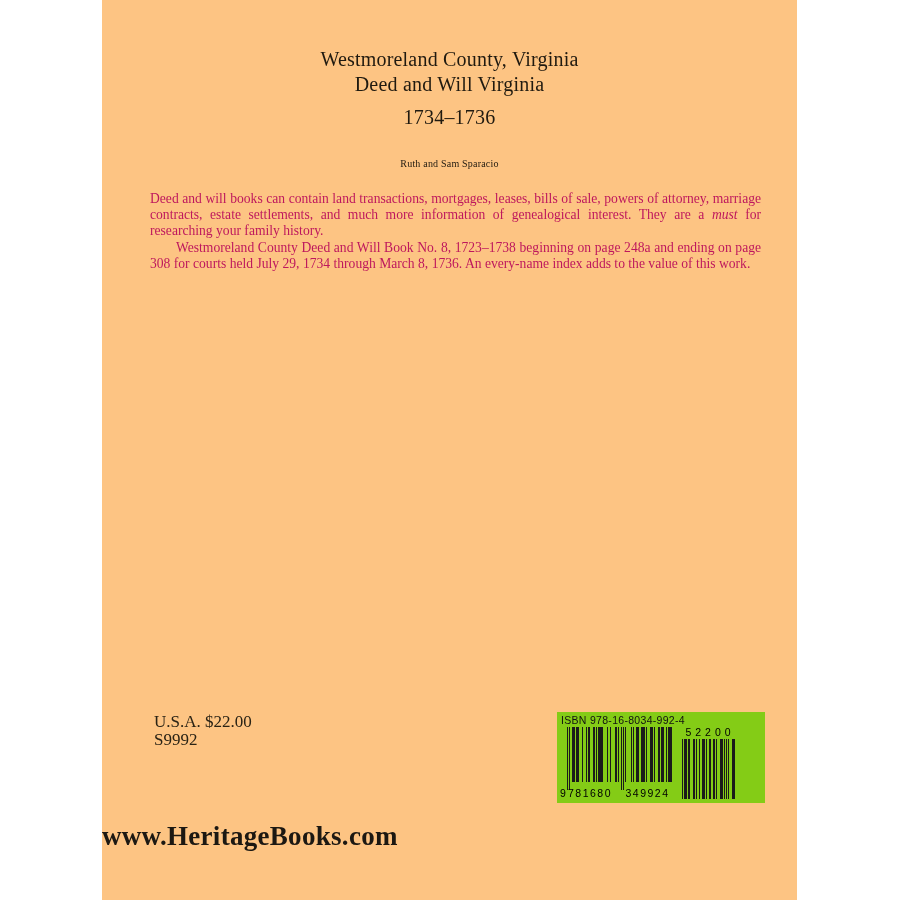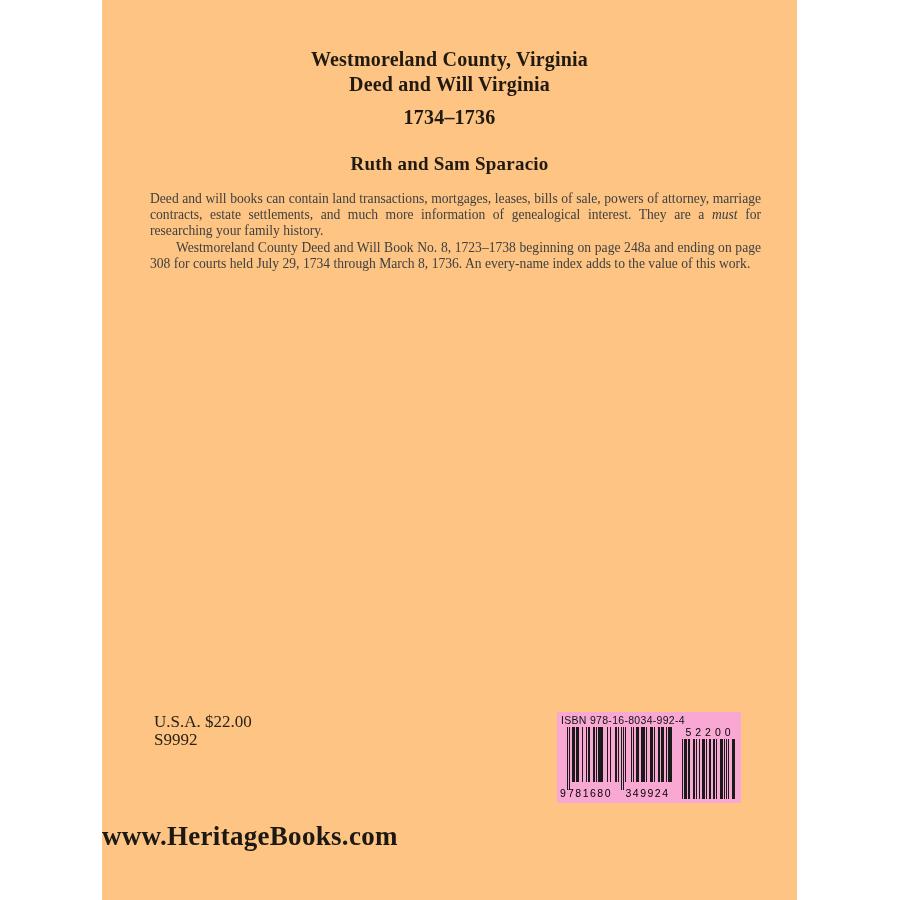--- a/index.html
+++ b/index.html
@@ -24,56 +24,56 @@
     width: 695px;
     height: 900px;
     background: #fdc483;
     color: #241d12;
   }
   .title-line1, .title-line2, .years, .authors {
     position: absolute;
     left: 0;
     width: 100%;
     text-align: center;
-    font-weight: bold;
+    font-weight: normal;
     color: #201a10;
     letter-spacing: 0.2px;
   }
   .title-line1 { top: 48px;  font-size: 20px; line-height: 22px; }
   .title-line2 { top: 73px;  font-size: 20px; line-height: 22px; }
   .years       { top: 106px; font-size: 20px; line-height: 22px; }
-  .authors     { top: 155px; font-size: 19px; line-height: 18px; }
+  .authors     { top: 155px; font-size: 10px; line-height: 18px; }
   .description {
     position: absolute;
     top: 191px;
     left: 48px;
     right: 36px;
     font-size: 13.6px;
     line-height: 16.2px;
     text-align: justify;
-    color: #404040;
+    color: #be185d;
   }
   .description p { margin: 0; }
   .description p.indent { text-indent: 26px; }
   .description em { font-style: italic; }
   .price-block {
     position: absolute;
     left: 52px;
     top: 713px;
     font-size: 17px;
     line-height: 17.5px;
     color: #2a2315;
   }
   .barcode-box {
     position: absolute;
     left: 455px;
     top: 712px;
-    width: 184px;
+    width: 208px;
     height: 91px;
-    background: #f9a8d4;
+    background: #84cc16;
   }
   .isbn-label {
     position: absolute;
     top: 2px;
     left: 4px;
     font-family: "Liberation Sans", sans-serif;
     font-size: 10.5px;
     letter-spacing: 0.3px;
     color: #111111;
     white-space: nowrap;

